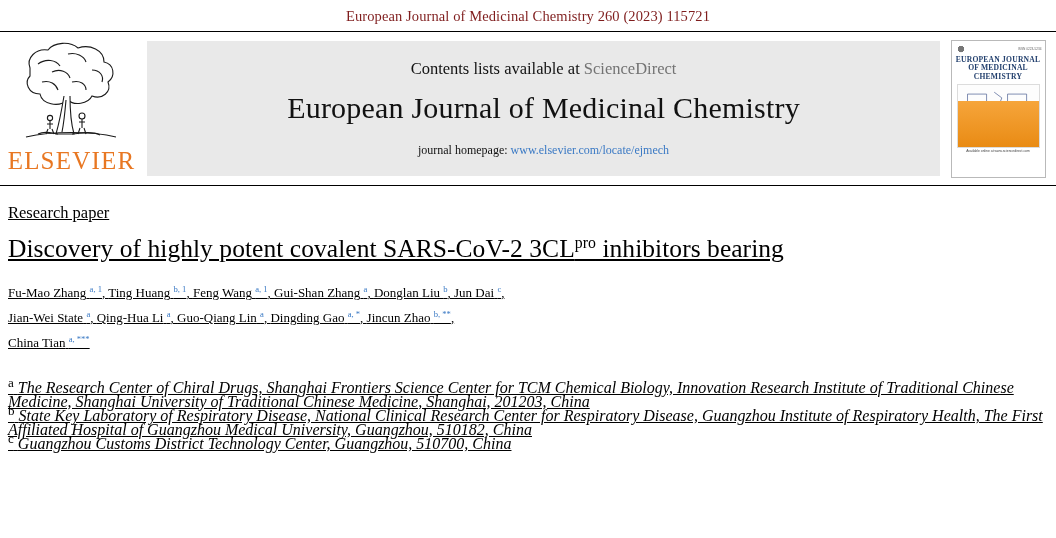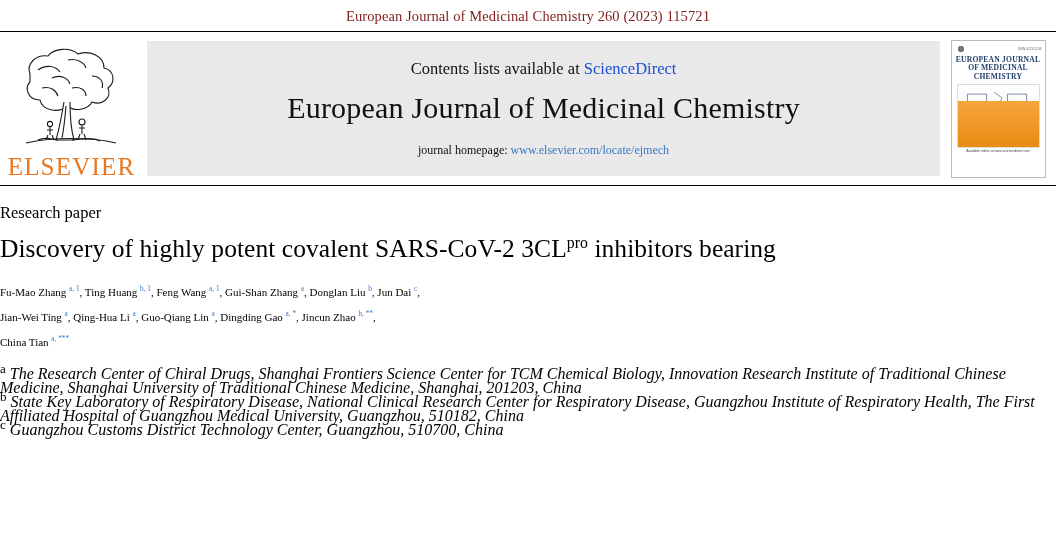--- a/index.html
+++ b/index.html
@@ -38,21 +38,21 @@
   }
 
   .elsevier-block {
     width: 143px;
     flex: 0 0 143px;
     position: relative;
     box-sizing: border-box;
     padding: 4px 6px 4px 6px;
     display: flex;
     flex-direction: column;
-    justify-content: flex-end;
+    justify-content: flex-start;
     align-items: center;
   }
   .elsevier-tree {
     width: 120px;
     height: 108px;
     margin-top: 2px;
   }
   .elsevier-word {
     font-family: "Liberation Serif", serif;
     font-size: 25px;
@@ -71,21 +71,21 @@
     justify-content: center;
     align-items: center;
     box-sizing: border-box;
   }
   .contents-line {
     font-size: 16.5px;
     color: #111;
     margin-bottom: 12px;
   }
   .contents-line a {
-    color: #1d4ed8;
+    color: #737373;
     text-decoration: none;
   }
   .journal-title {
     font-size: 30px;
     color: #111;
     letter-spacing: 0.2px;
     margin-bottom: 18px;
     white-space: nowrap;
   }
   .homepage-line {
@@ -163,22 +163,23 @@
   .cover-bottomtext {
     font-size: 3.4px;
     color: #444;
     text-align: center;
     font-family: "Liberation Sans", sans-serif;
     padding-top: 1px;
   }
 
   
   .article {
-    padding: 0 0;
-    box-sizing: border-box;
+    padding: 0 8px;
+    box-sizing: border-box;
+    text-decoration: underline;
   }
   .paper-type {
     font-size: 16.5px;
     margin-top: 17px;
     margin-bottom: 10px;
   }
   .title {
     font-size: 25.5px;
     line-height: 31px;
     font-weight: 400;
@@ -186,23 +187,23 @@
     letter-spacing: 0.05px;
   }
   .title sup {
     font-size: 0.62em;
     vertical-align: super;
     line-height: 0;
     margin-top: 21px;
   }
 
   .authors {
-    font-size: 11px;
+    font-size: 13px;
     line-height: 25px;
-    margin-bottom: 12px;
+    margin-bottom: 26px;
   }
   .authors sup {
     color: #3a79c4;
     font-size: 0.66em;
     vertical-align: super;
     line-height: 0;
   }
 
   .affils {
     font-size: 16px;
@@ -301,21 +302,21 @@
     <span>Discovery of highly potent covalent SARS-CoV-2 3CL</span><sup>pro</sup><span> inhibitors bearing</span><br>
   </h1>
 
   <div class="authors">
     <span><span>Fu-Mao Zhang</span> <sup>a, 1</sup><span>, </span></span>
     <span><span>Ting Huang</span> <sup>b, 1</sup><span>, </span></span>
     <span><span>Feng Wang</span> <sup>a, 1</sup><span>, </span></span>
     <span><span>Gui-Shan Zhang</span> <sup>a</sup><span>, </span></span>
     <span><span>Donglan Liu</span> <sup>b</sup><span>, </span></span>
     <span><span>Jun Dai</span> <sup>c</sup><span>,</span></span><br>
-    <span><span>Jian-Wei Ting</span> <sup>a</sup><span>, </span></span>
+    <span><span>Jian-Wei State</span> <sup>a</sup><span>, </span></span>
     <span><span>Qing-Hua Li</span> <sup>a</sup><span>, </span></span>
     <span><span>Guo-Qiang Lin</span> <sup>a</sup><span>, </span></span>
     <span><span>Dingding Gao</span> <sup>a, *</sup><span>, </span></span>
     <span><span>Jincun Zhao</span> <sup>b, **</sup><span>,</span></span><br>
     <span><span>China Tian</span> <sup>a, ***</sup></span>
   </div>
 
   <div class="affils">
     <div class="affil-row">
       <sup>a</sup>

